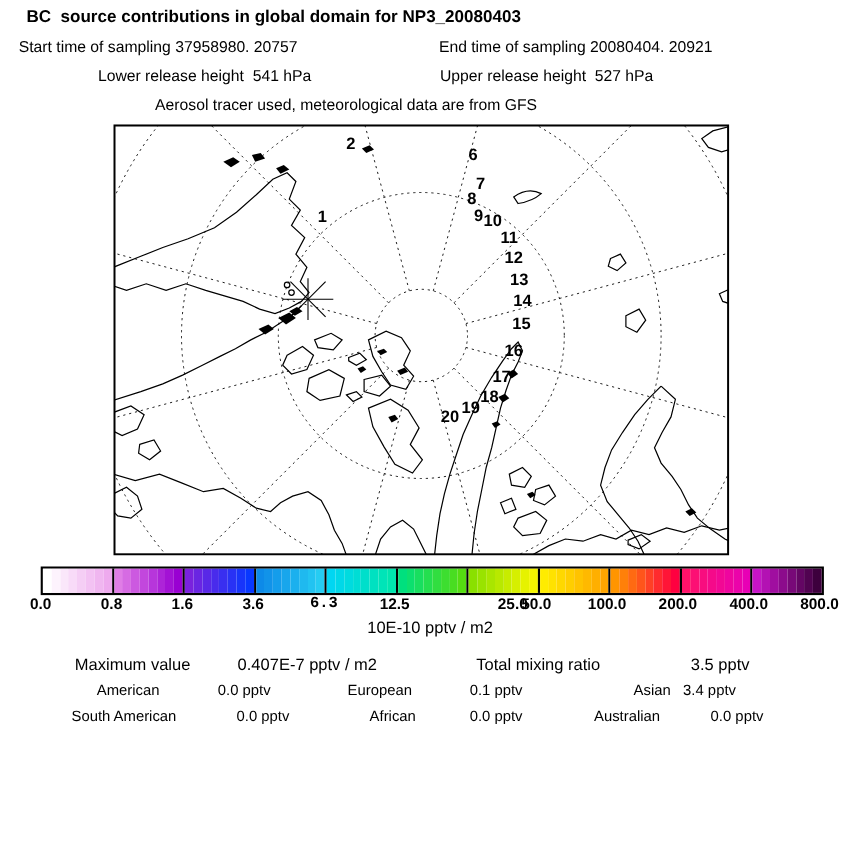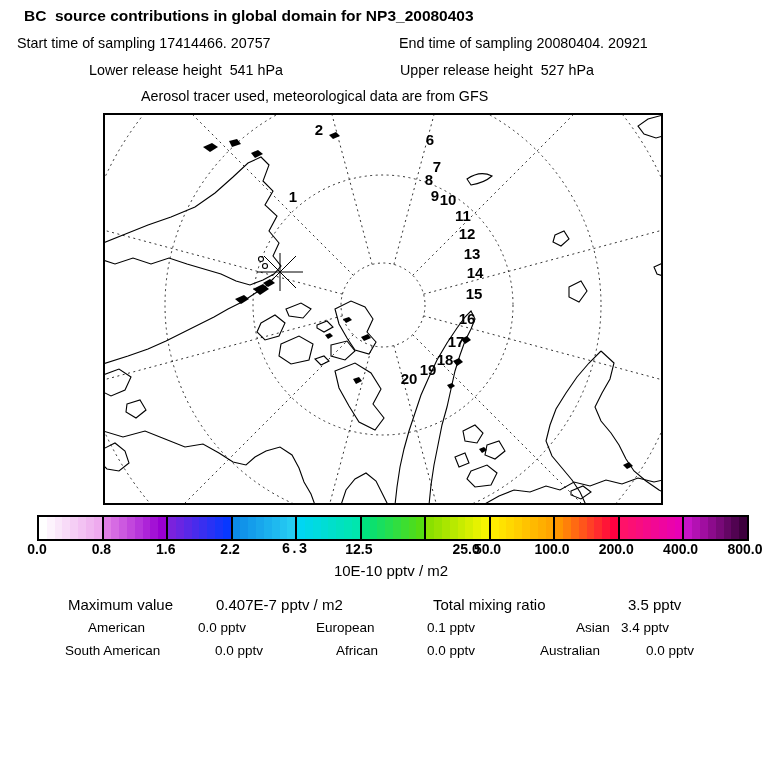--- a/index.html
+++ b/index.html
@@ -21,21 +21,21 @@
   .landspeck{fill:#000;stroke:none;}
   .grat{fill:none;stroke:#000;stroke-width:0.8;stroke-dasharray:2,3.5;}
   .frame{fill:none;stroke:#000;stroke-width:2;}
   .traj-label{font-family:"Liberation Sans",sans-serif;font-weight:bold;font-size:15px;fill:#000;}
   .star-line{stroke:#000;stroke-width:1;}
 </style>
 </head>
 <body>
 
 <div class="abs hdr-title" style="left:24px;top:7px">BC  source contributions in global domain for NP3_20080403</div>
-<div class="abs hdr-line" style="left:17px;top:35px">Start time of sampling 17414466. 20757</div>
+<div class="abs hdr-line" style="left:17px;top:35px">Start time of sampling 37958980. 20757</div>
 <div class="abs hdr-line" style="left:399px;top:35px">End time of sampling 20080404. 20921</div>
 <div class="abs hdr-line" style="left:89px;top:62px">Lower release height  541 hPa</div>
 <div class="abs hdr-line" style="left:400px;top:62px">Upper release height  527 hPa</div>
 <div class="abs hdr-line" style="left:141px;top:88px">Aerosol tracer used, meteorological data are from GFS</div>
 
 <div id="map-wrap">
 <svg id="mapsvg" width="560" height="392" viewBox="0 0 560 392">
   <defs>
         <clipPath id="mapclip">
           <rect x="1" y="1" width="558" height="390"></rect>
@@ -256,21 +256,21 @@
       <div class="cb-cell" style="background: rgb(120, 9, 120);"></div>
       <div class="cb-cell" style="background: rgb(100, 6, 100);"></div>
       <div class="cb-cell" style="background: rgb(81, 3, 81);"></div>
       <div class="cb-cell" style="background: rgb(61, 0, 61);"></div>
     </div>
   </div>
 <div id="cb-ticks">
     <span class="cb-tick" style="left: 0px;">0.0</span>
     <span class="cb-tick" style="left: 64.3636px;">0.8</span>
     <span class="cb-tick" style="left: 128.727px;">1.6</span>
-    <span class="cb-tick" style="left: 193.091px;">2.2</span>
+    <span class="cb-tick" style="left: 193.091px;">3.6</span>
     <span class="cb-tick" style="left: 257.455px; font-family: Liberation Mono, monospace;">6.3</span>
     <span class="cb-tick" style="left: 321.818px;">12.5</span>
     <span class="cb-tick" style="left: 386.182px; margin-left: 43px;">25.0</span>
     <span class="cb-tick" style="left: 450.545px;">50.0</span>
     <span class="cb-tick" style="left: 514.909px;">100.0</span>
     <span class="cb-tick" style="left: 579.273px;">200.0</span>
     <span class="cb-tick" style="left: 643.636px;">400.0</span>
     <span class="cb-tick" style="left: 708px;">800.0</span>
   </div>
 <div class="cb-unit">10E-10 pptv / m2</div>

